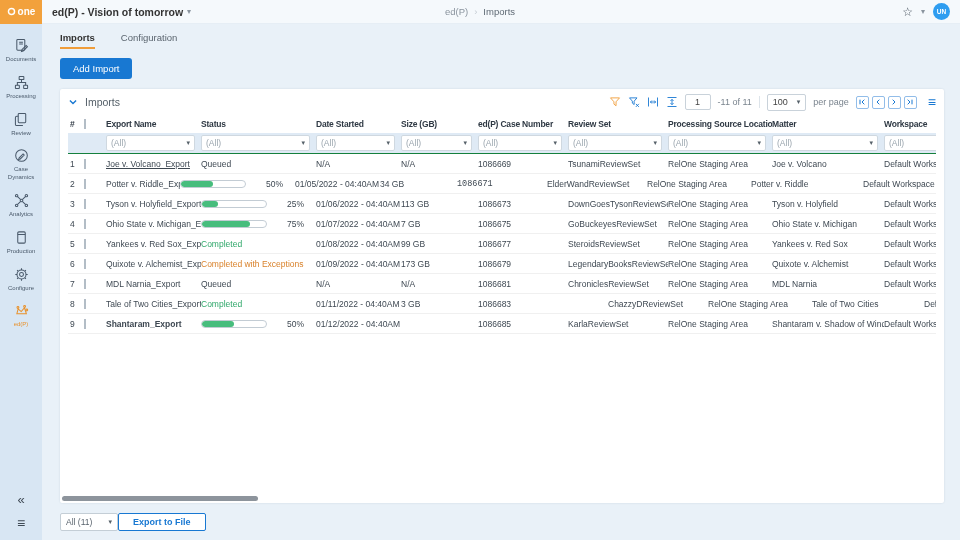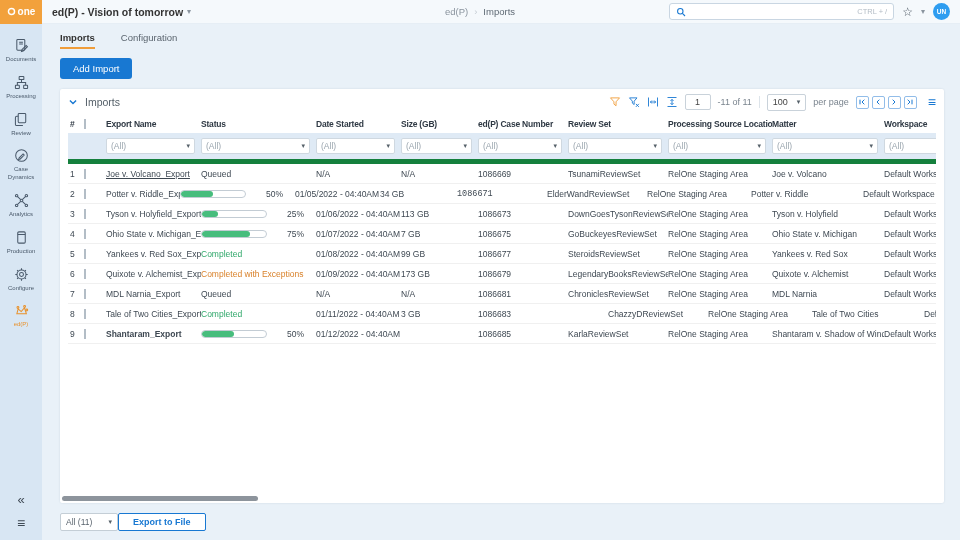--- a/index.html
+++ b/index.html
@@ -57,21 +57,21 @@
   .caret{font-size:7px;color:#556069;}
   .per-page{font-size:9px;color:#7a848e;}
   .nav-btn{width:13px;height:13px;border:1px solid #92bde9;border-radius:2px;background:#fff;display:flex;align-items:center;justify-content:center;padding:0;cursor:pointer;}
   .nav-btn svg{width:8px;height:8px;stroke:#1878d2;fill:none;stroke-width:1.5;}
   .menu-glyph{color:#1878d2;font-size:14px;font-weight:bold;margin-left:4px;cursor:pointer;line-height:1;}
 
   
   .table{overflow:hidden;}
   .tr{display:flex;align-items:center;height:20px;border-bottom:1px solid #f0f0f0;font-size:8.5px;color:#3e4852;}
   .tr.th-row{height:18px;border-bottom:none;font-weight:bold;color:#2f3944;font-size:8.5px;letter-spacing:-0.2px;}
-  .tr.filter-row{height:31px;background:#dfeaf5;border-bottom:5px solid #15803d;}
+  .tr.filter-row{height:21px;background:#dfeaf5;border-bottom:1px solid #15803d;}
   .td{flex:none;padding:0 6px 0 0;white-space:nowrap;overflow:hidden;}
   .td.first{padding-left:2px;}
   .cbx{width:10px;height:10px;border:1px solid #b3bdc6;border-radius:2px;background:#fff;cursor:pointer;}
   .filter-box{height:16px;width:100%;background:#fff;border:1px solid #cfd8e0;border-radius:2px;display:flex;align-items:center;justify-content:space-between;padding:0 4px;font-size:8.5px;color:#9aa5ae;cursor:pointer;}
   .status-cell{display:flex;align-items:center;justify-content:space-between;padding-right:12px;}
   .pbar{display:inline-block;width:66px;height:8px;border:1px solid #c3ccd4;border-radius:5px;background:#fff;overflow:hidden;}
   .pfill{display:block;height:100%;background:#47bd7d;border-radius:5px;}
   .st-completed{color:#2fa76a;}
   .st-exceptions{color:#d9822b;}
   .hscroll{position:absolute;bottom:2px;left:2px;width:196px;height:5px;background:#8d949c;border-radius:3px;cursor:pointer;}
@@ -92,27 +92,20 @@
     <span>one</span>
   </div>
   <span class="app-title">ed(P) - Vision of tomorrow</span>
   <span class="title-caret">▾</span>
   <nav class="breadcrumb">
     <span class="crumb-app">ed(P)</span>
     <span class="crumb-sep">›</span>
     <span class="crumb-page">Imports</span>
   </nav>
   <div class="topbar-right">
-    <div class="search">
-      <svg viewBox="0 0 14 14">
-          <circle cx="6" cy="6" r="3.8"></circle>
-          <path d="M9 9l3.6 3.6"></path>
-        </svg>
-      <span class="search-hint">CTRL + /</span>
-    </div>
     <span class="star">☆</span>
     <span class="star-caret">▾</span>
     <div class="avatar">UN</div>
   </div>
 </header>
 
 <div class="shell">
 
   <nav class="sidebar">
     <div id="sidebar-items" style="width:100%">

